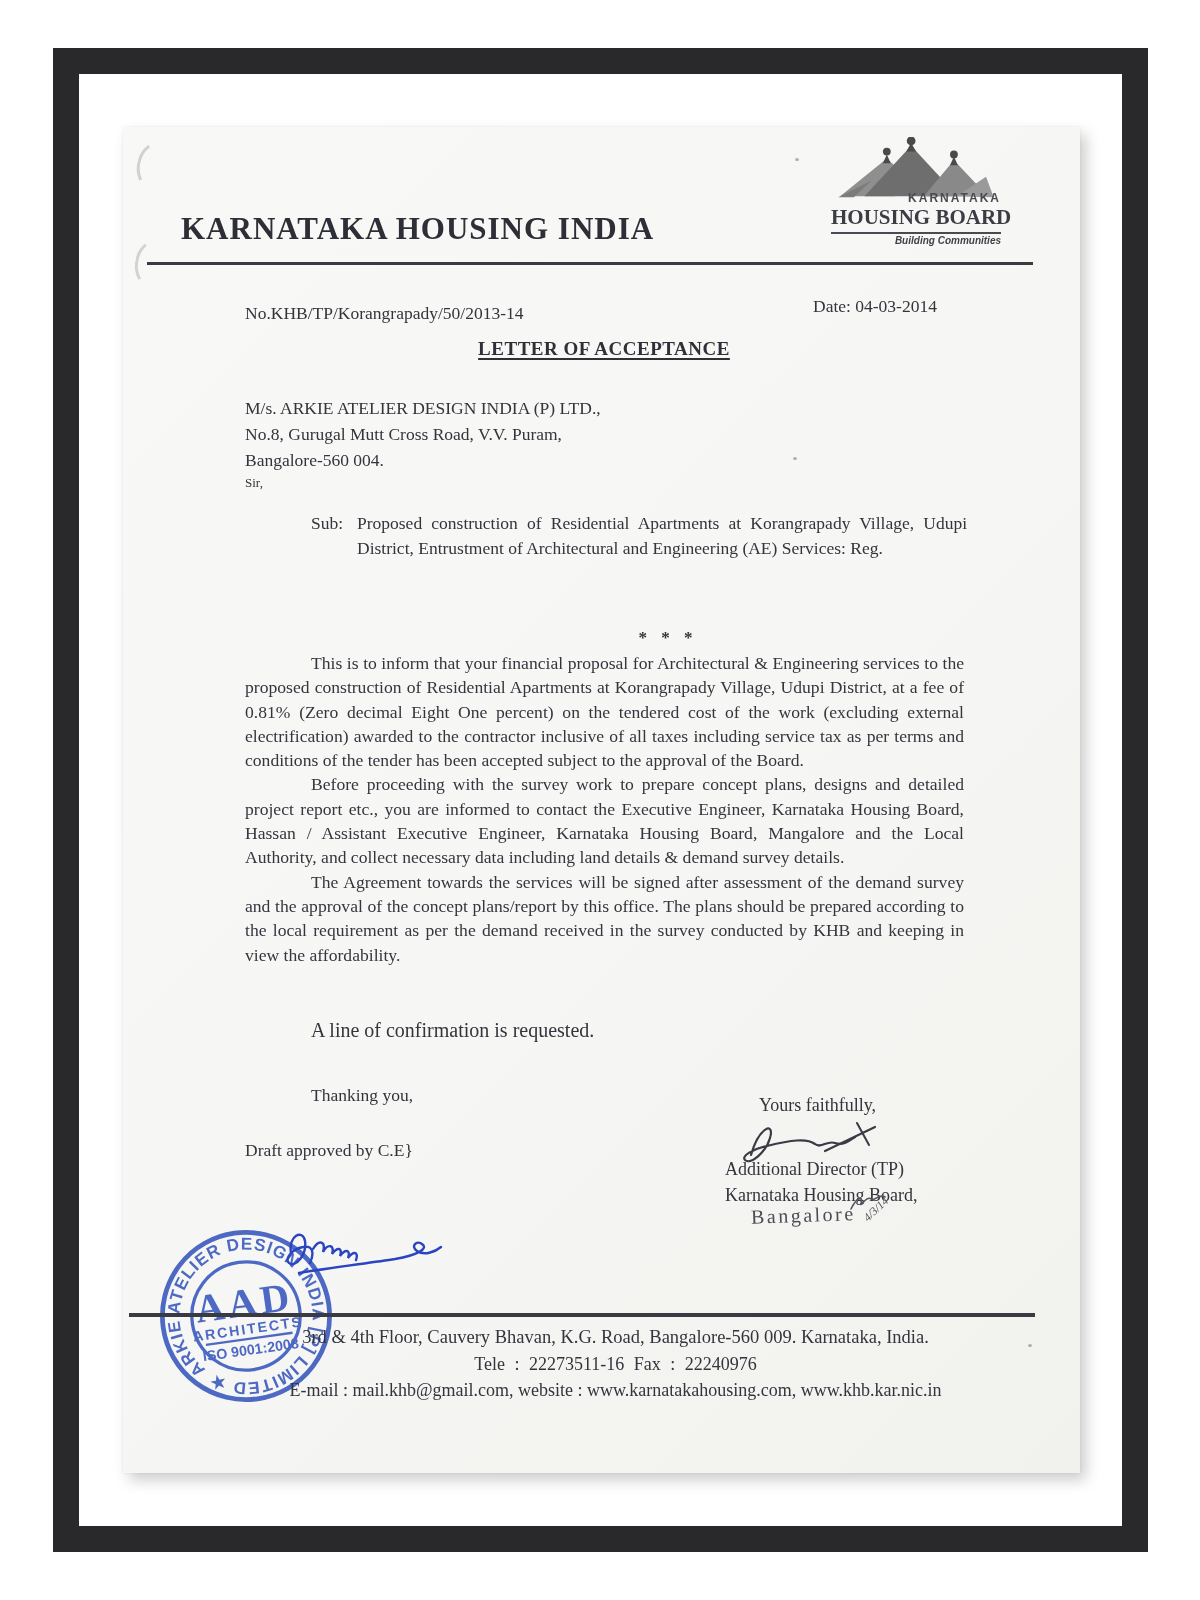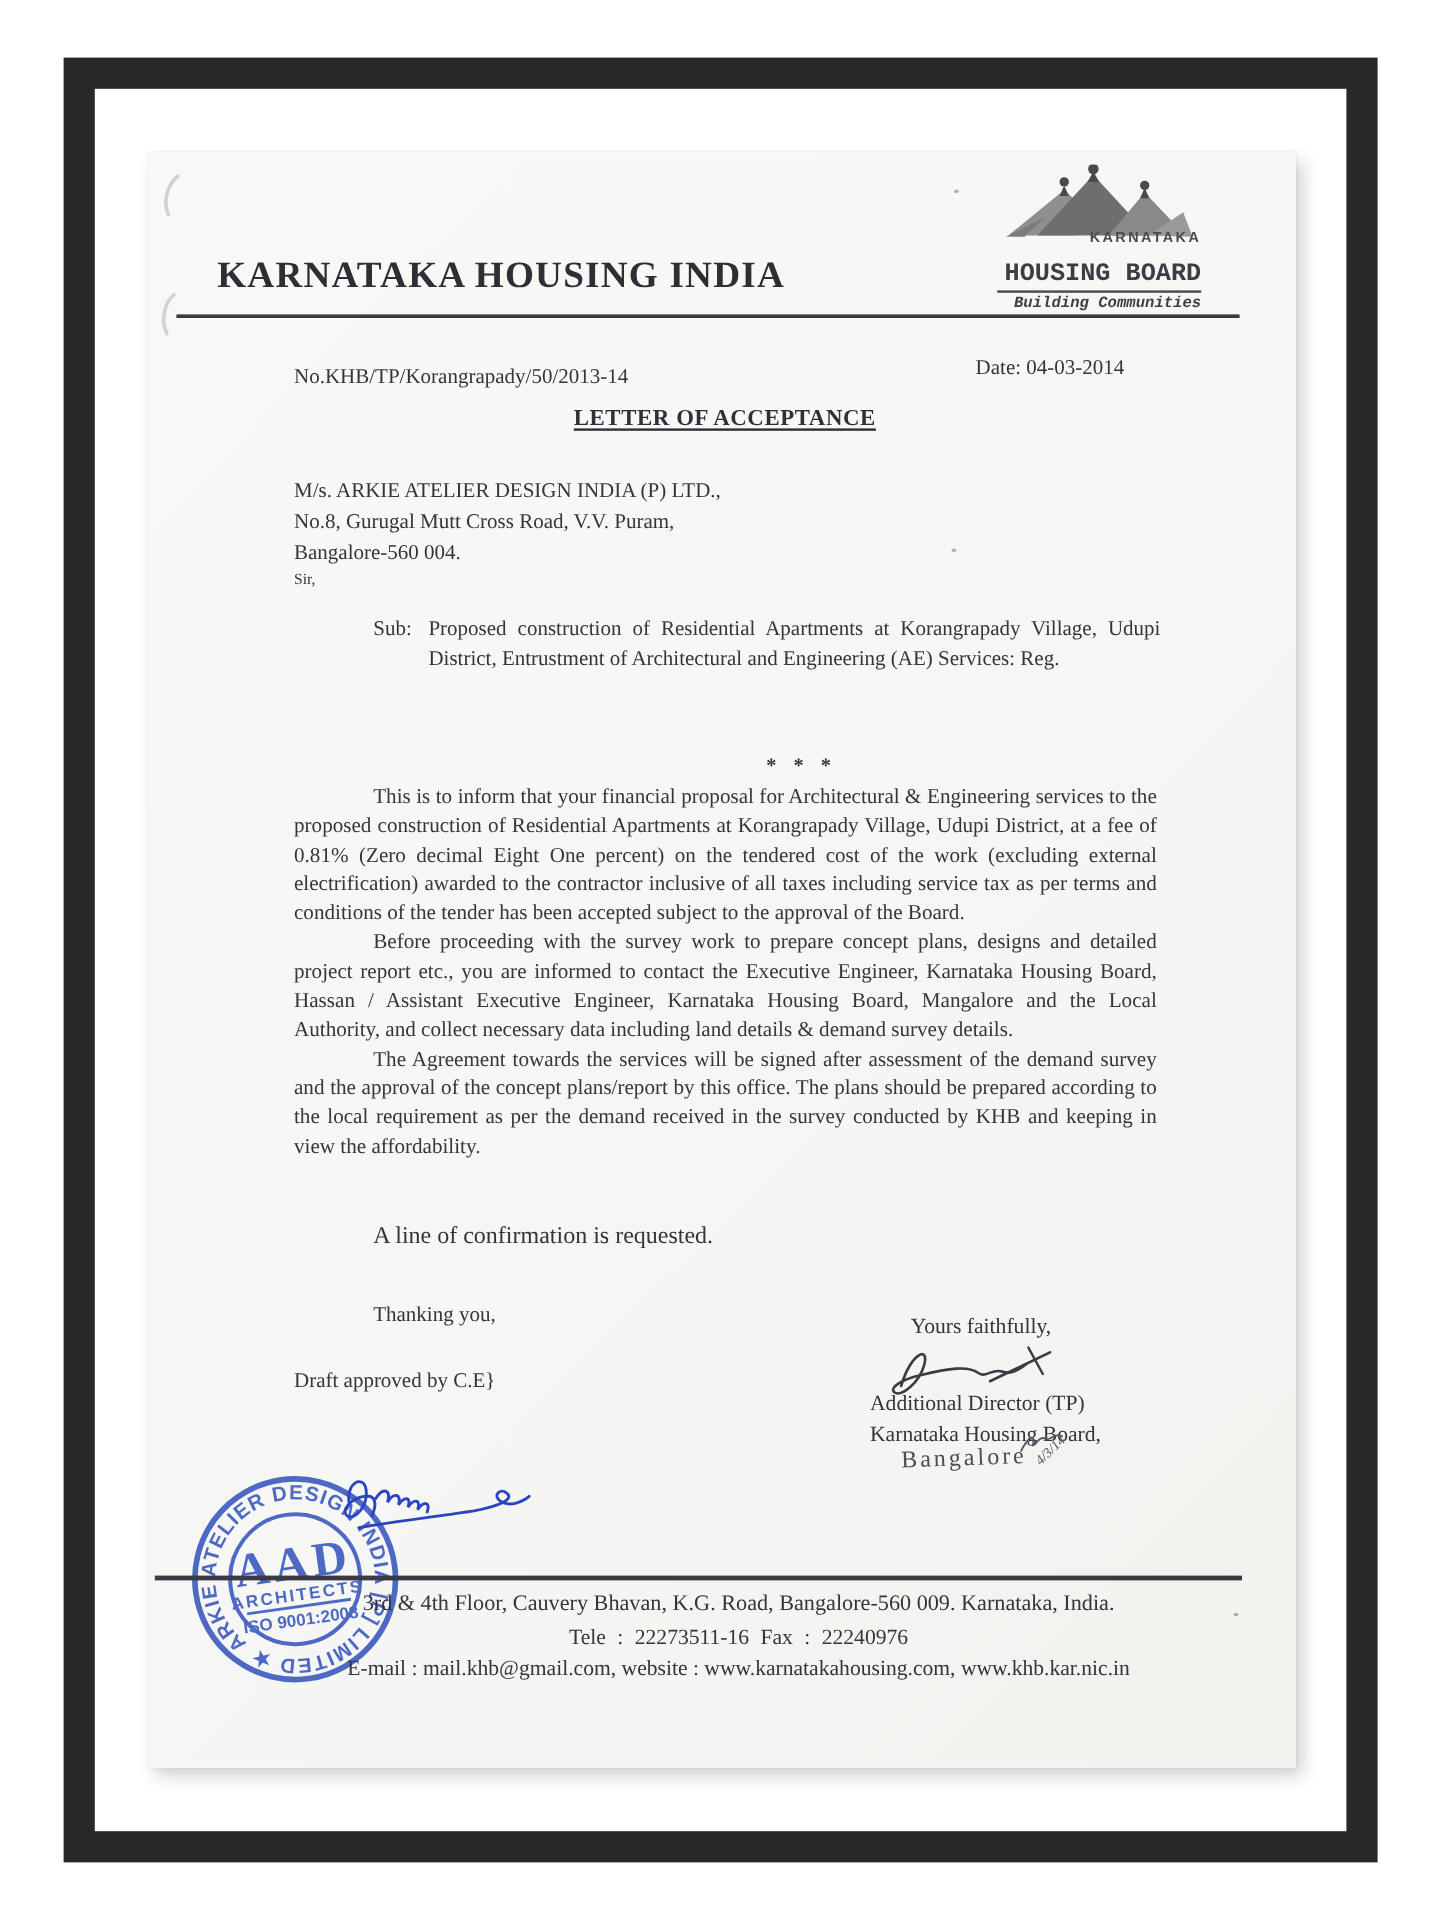--- a/index.html
+++ b/index.html
@@ -27,22 +27,22 @@
   .paper > div, .paper > p { position:absolute; }
 
   .org-title {
     left:58px; top:84px;
     font-size:31px; font-weight:bold; letter-spacing:1px;
     color:#2e2e37; white-space:nowrap;
   }
   .logo { left:708px; top:10px; width:170px; text-align:right; color:#3e3e46; }
   .logo svg { display:block; margin:0 auto; }
   .logo-region { font-family:"Liberation Sans",sans-serif; font-weight:bold; font-size:12px; letter-spacing:2px; margin-top:-16px; color:#4a4a52; }
-  .logo-name { font-family:Liberation Mono, monospace; font-weight:bold; font-size:21px; letter-spacing:0px; color:#3c3c44; margin-top:12px; white-space:nowrap; }
-  .logo-tagline { font-family:Liberation Mono, monospace; font-weight:bold; font-style:italic; font-size:13px; border-top:2.5px solid #4a4a52; margin-top:2px; padding-top:1px; color:#3f3f48; white-space:nowrap; }
+  .logo-name { font-family:Liberation Serif, serif; font-weight:bold; font-size:21px; letter-spacing:0px; color:#3c3c44; margin-top:0px; white-space:nowrap; }
+  .logo-tagline { font-family:Liberation Sans, sans-serif; font-weight:bold; font-style:italic; font-size:10px; border-top:2.5px solid #4a4a52; margin-top:2px; padding-top:1px; color:#3f3f48; white-space:nowrap; }
 
   .header-rule { left:24px; top:135px; width:886px; height:3px; background:#3a3a42; }
 
   .ref-no { left:122px; top:176px; font-size:17.5px; }
   .letter-date { left:690px; top:169px; font-size:17.5px; }
 
   .letter-title { left:122px; top:211px; width:718px; text-align:center; font-size:19px; font-weight:bold; letter-spacing:0.5px; color:#2f2f38; }
   .letter-title span { text-decoration:underline; text-decoration-thickness:2px; text-underline-offset:3px; }
 
   .addressee { left:122px; top:268px; font-size:17.5px; line-height:26px; }

